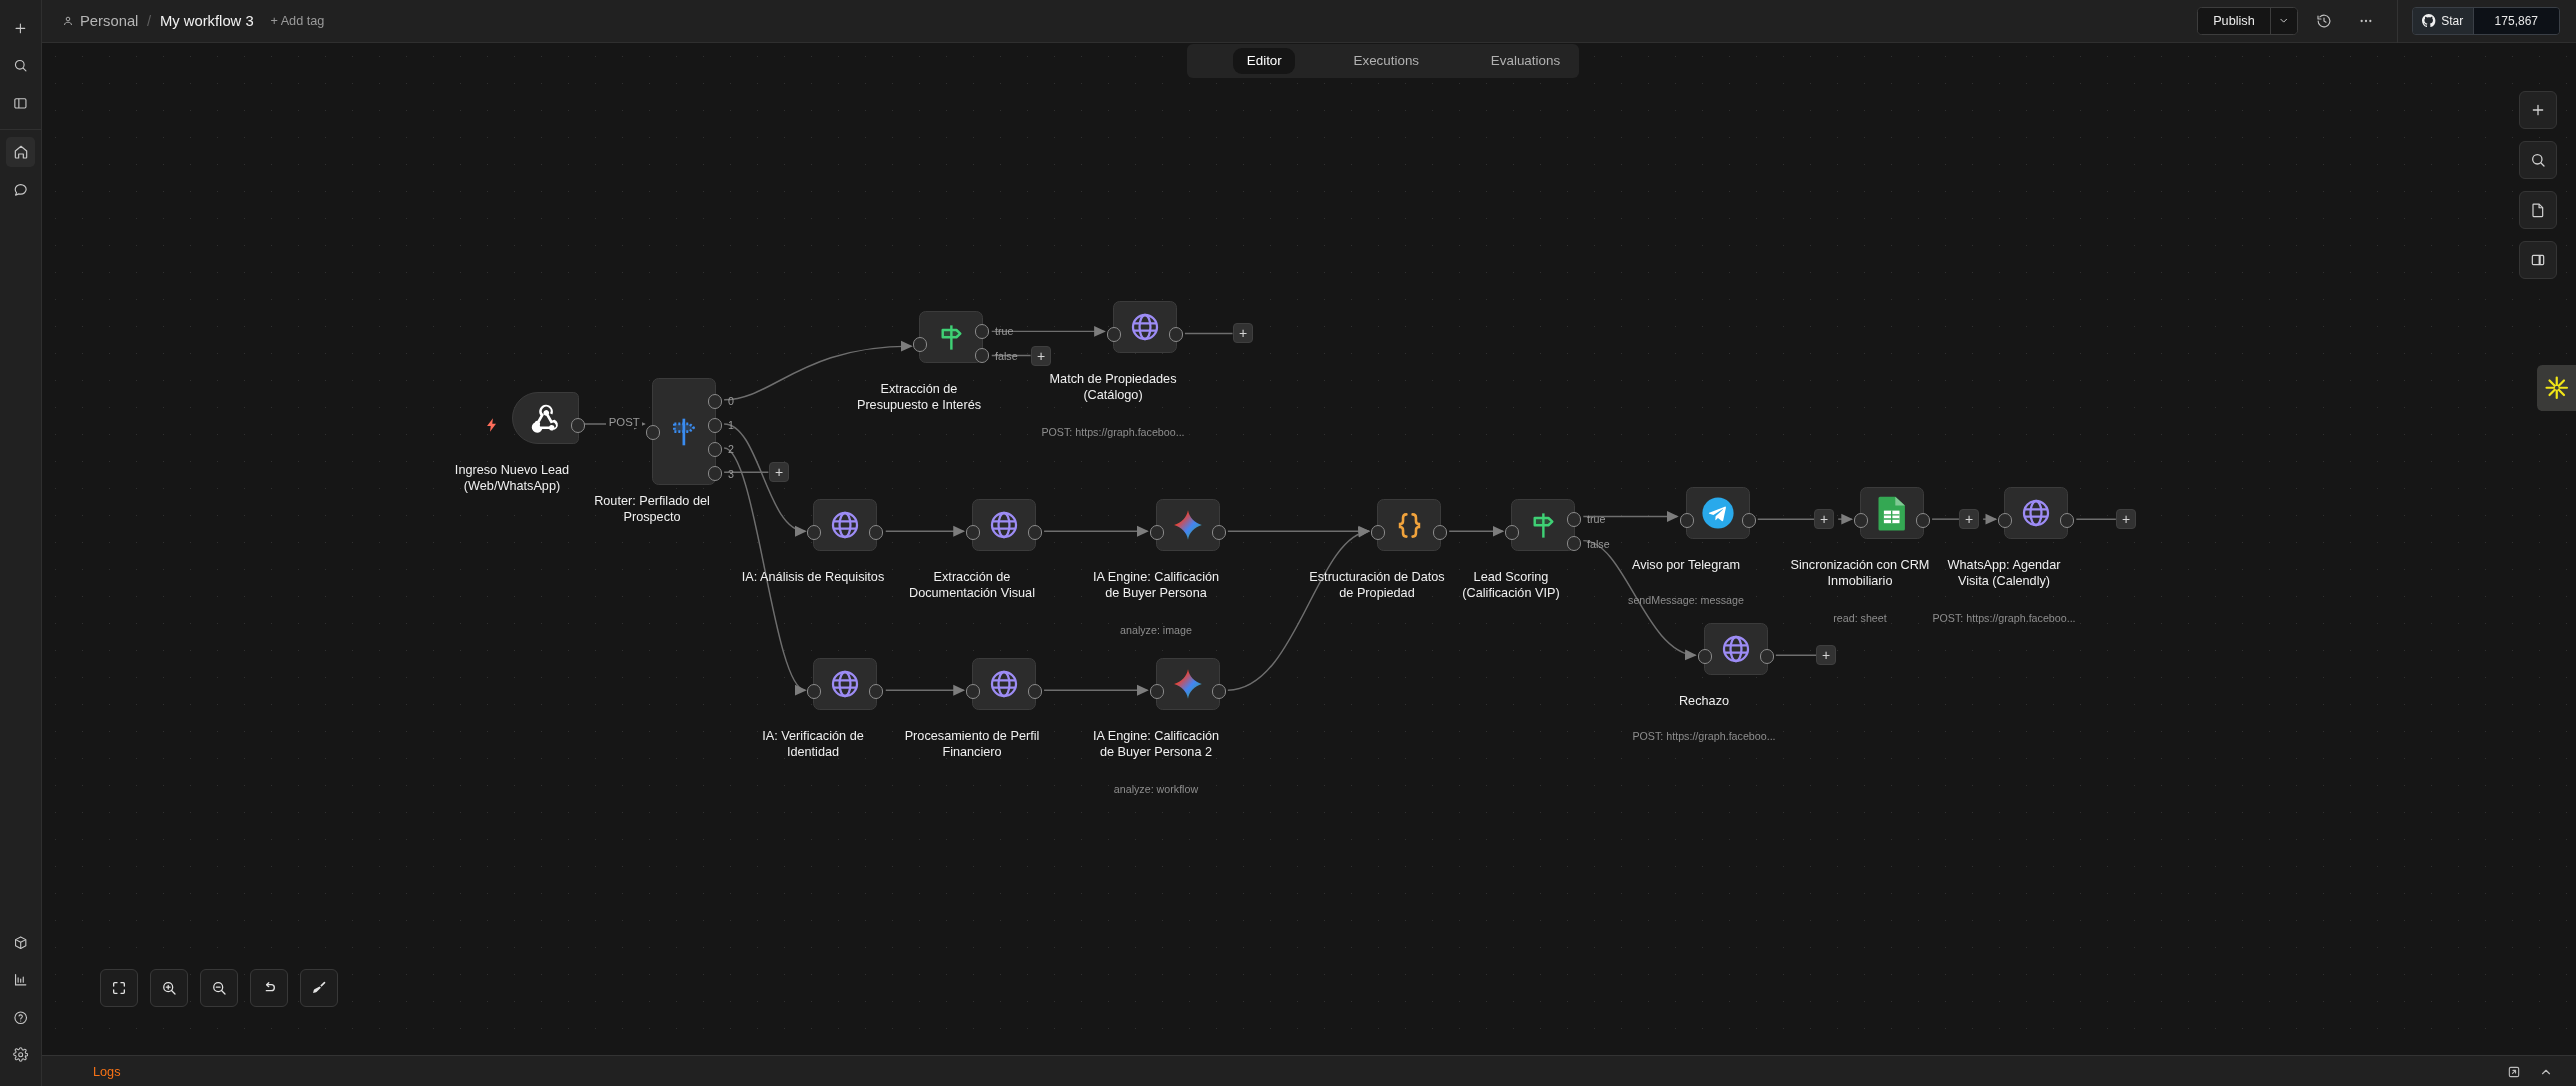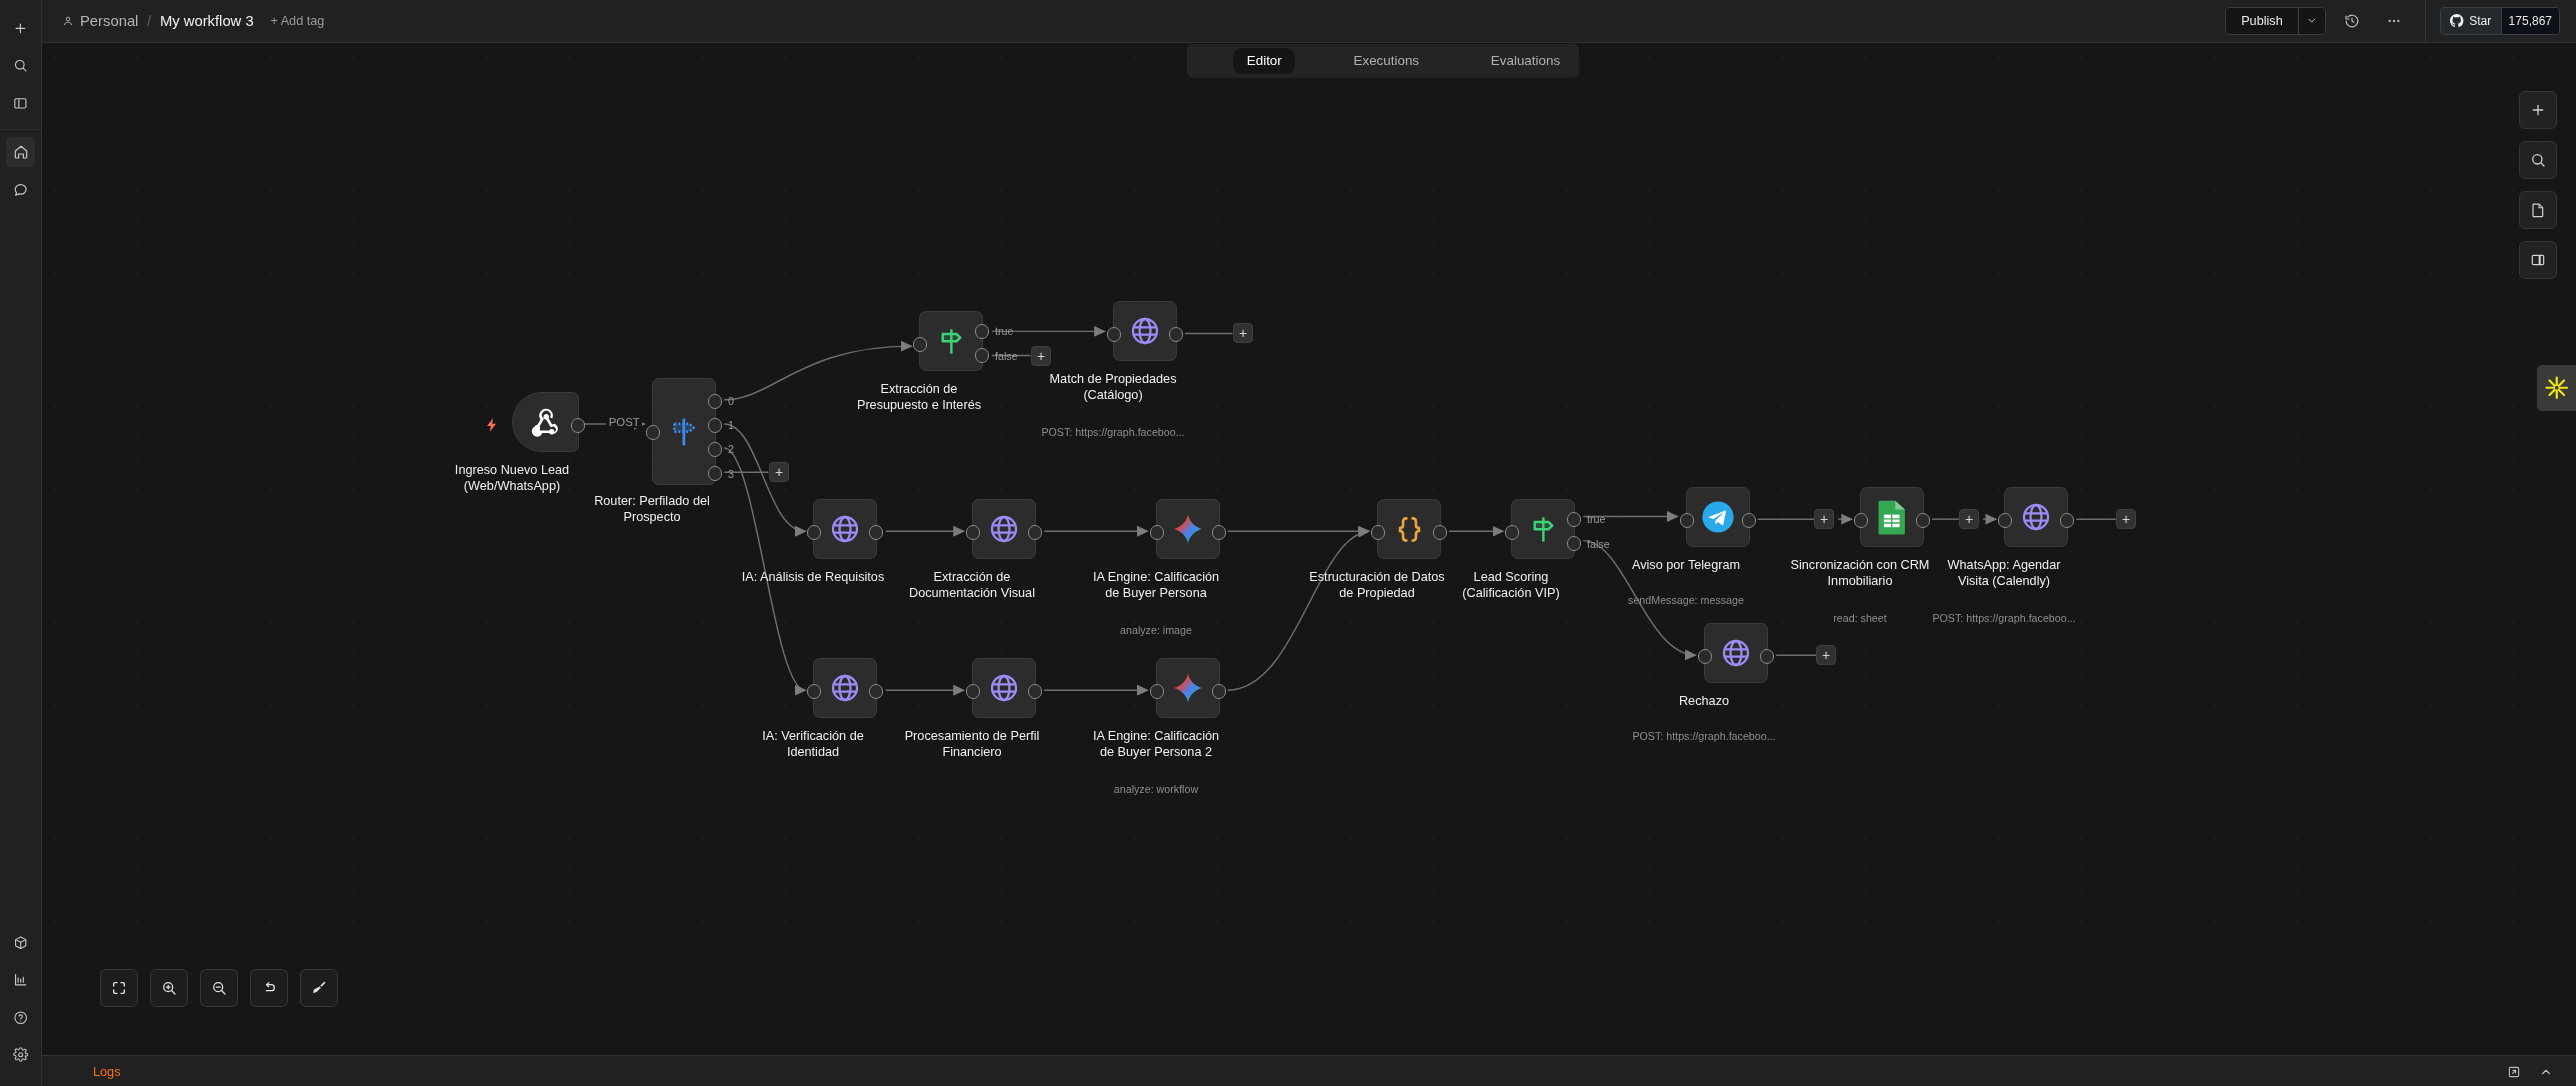--- a/index.html
+++ b/index.html
@@ -69,21 +69,21 @@
   .gh-star {
     display: flex; align-items: stretch; height: 28px; margin-left: 14.8px;
     margin-right: 16px; border-radius: 4px; overflow: hidden;
     border: 0.7px solid #3a3f46;
   }
   .gh-star-left {
     display: flex; align-items: center; gap: 5.4px; padding: 0 9.4px;
     background: #24292e; color: #f0f0f0; font-size: 12px; cursor: pointer;
   }
   .gh-star-count {
-    display: flex; align-items: center; padding: 0 7px;
+    display: flex; align-items: center; padding: 0 21px;
     background: #0d1117; color: #e8e8e8; font-size: 12px;
     border-left: 0.7px solid #3a3f46;
   }
 
   
   .tabs-wrap {
     position: absolute; left: 1187px; top: 44px; z-index: 36;
     display: flex; align-items: center; gap: 4px;
     background: #242424; padding: 4px 5.4px; border-radius: 6px;
   }
@@ -103,21 +103,21 @@
   }
   .canvas-inner { position: absolute; inset: 0; }
   svg.edges { position: absolute; left: 0; top: 0; width: 100%; height: 100%; pointer-events: none; }
 
   
   .node {
     position: absolute; width: 0; height: 0;
   }
   .node-box {
     position: absolute; left: 0; top: 0;
-    width: 64px; height: 60px;
+    width: 64px; height: 52px;
     background: #2c2c2c; border: 0.7px solid #3b3b3b; border-radius: 6.7px;
     display: flex; align-items: center; justify-content: center;
     cursor: pointer;
   }
   .node-box.trigger {
     width: 67px; border-radius: 31px 6.7px 6.7px 31px;
   }
   .node-caption {
     position: absolute; top: 70px; left: 50%; transform: translateX(-50%);
     width: 154px; text-align: center;

